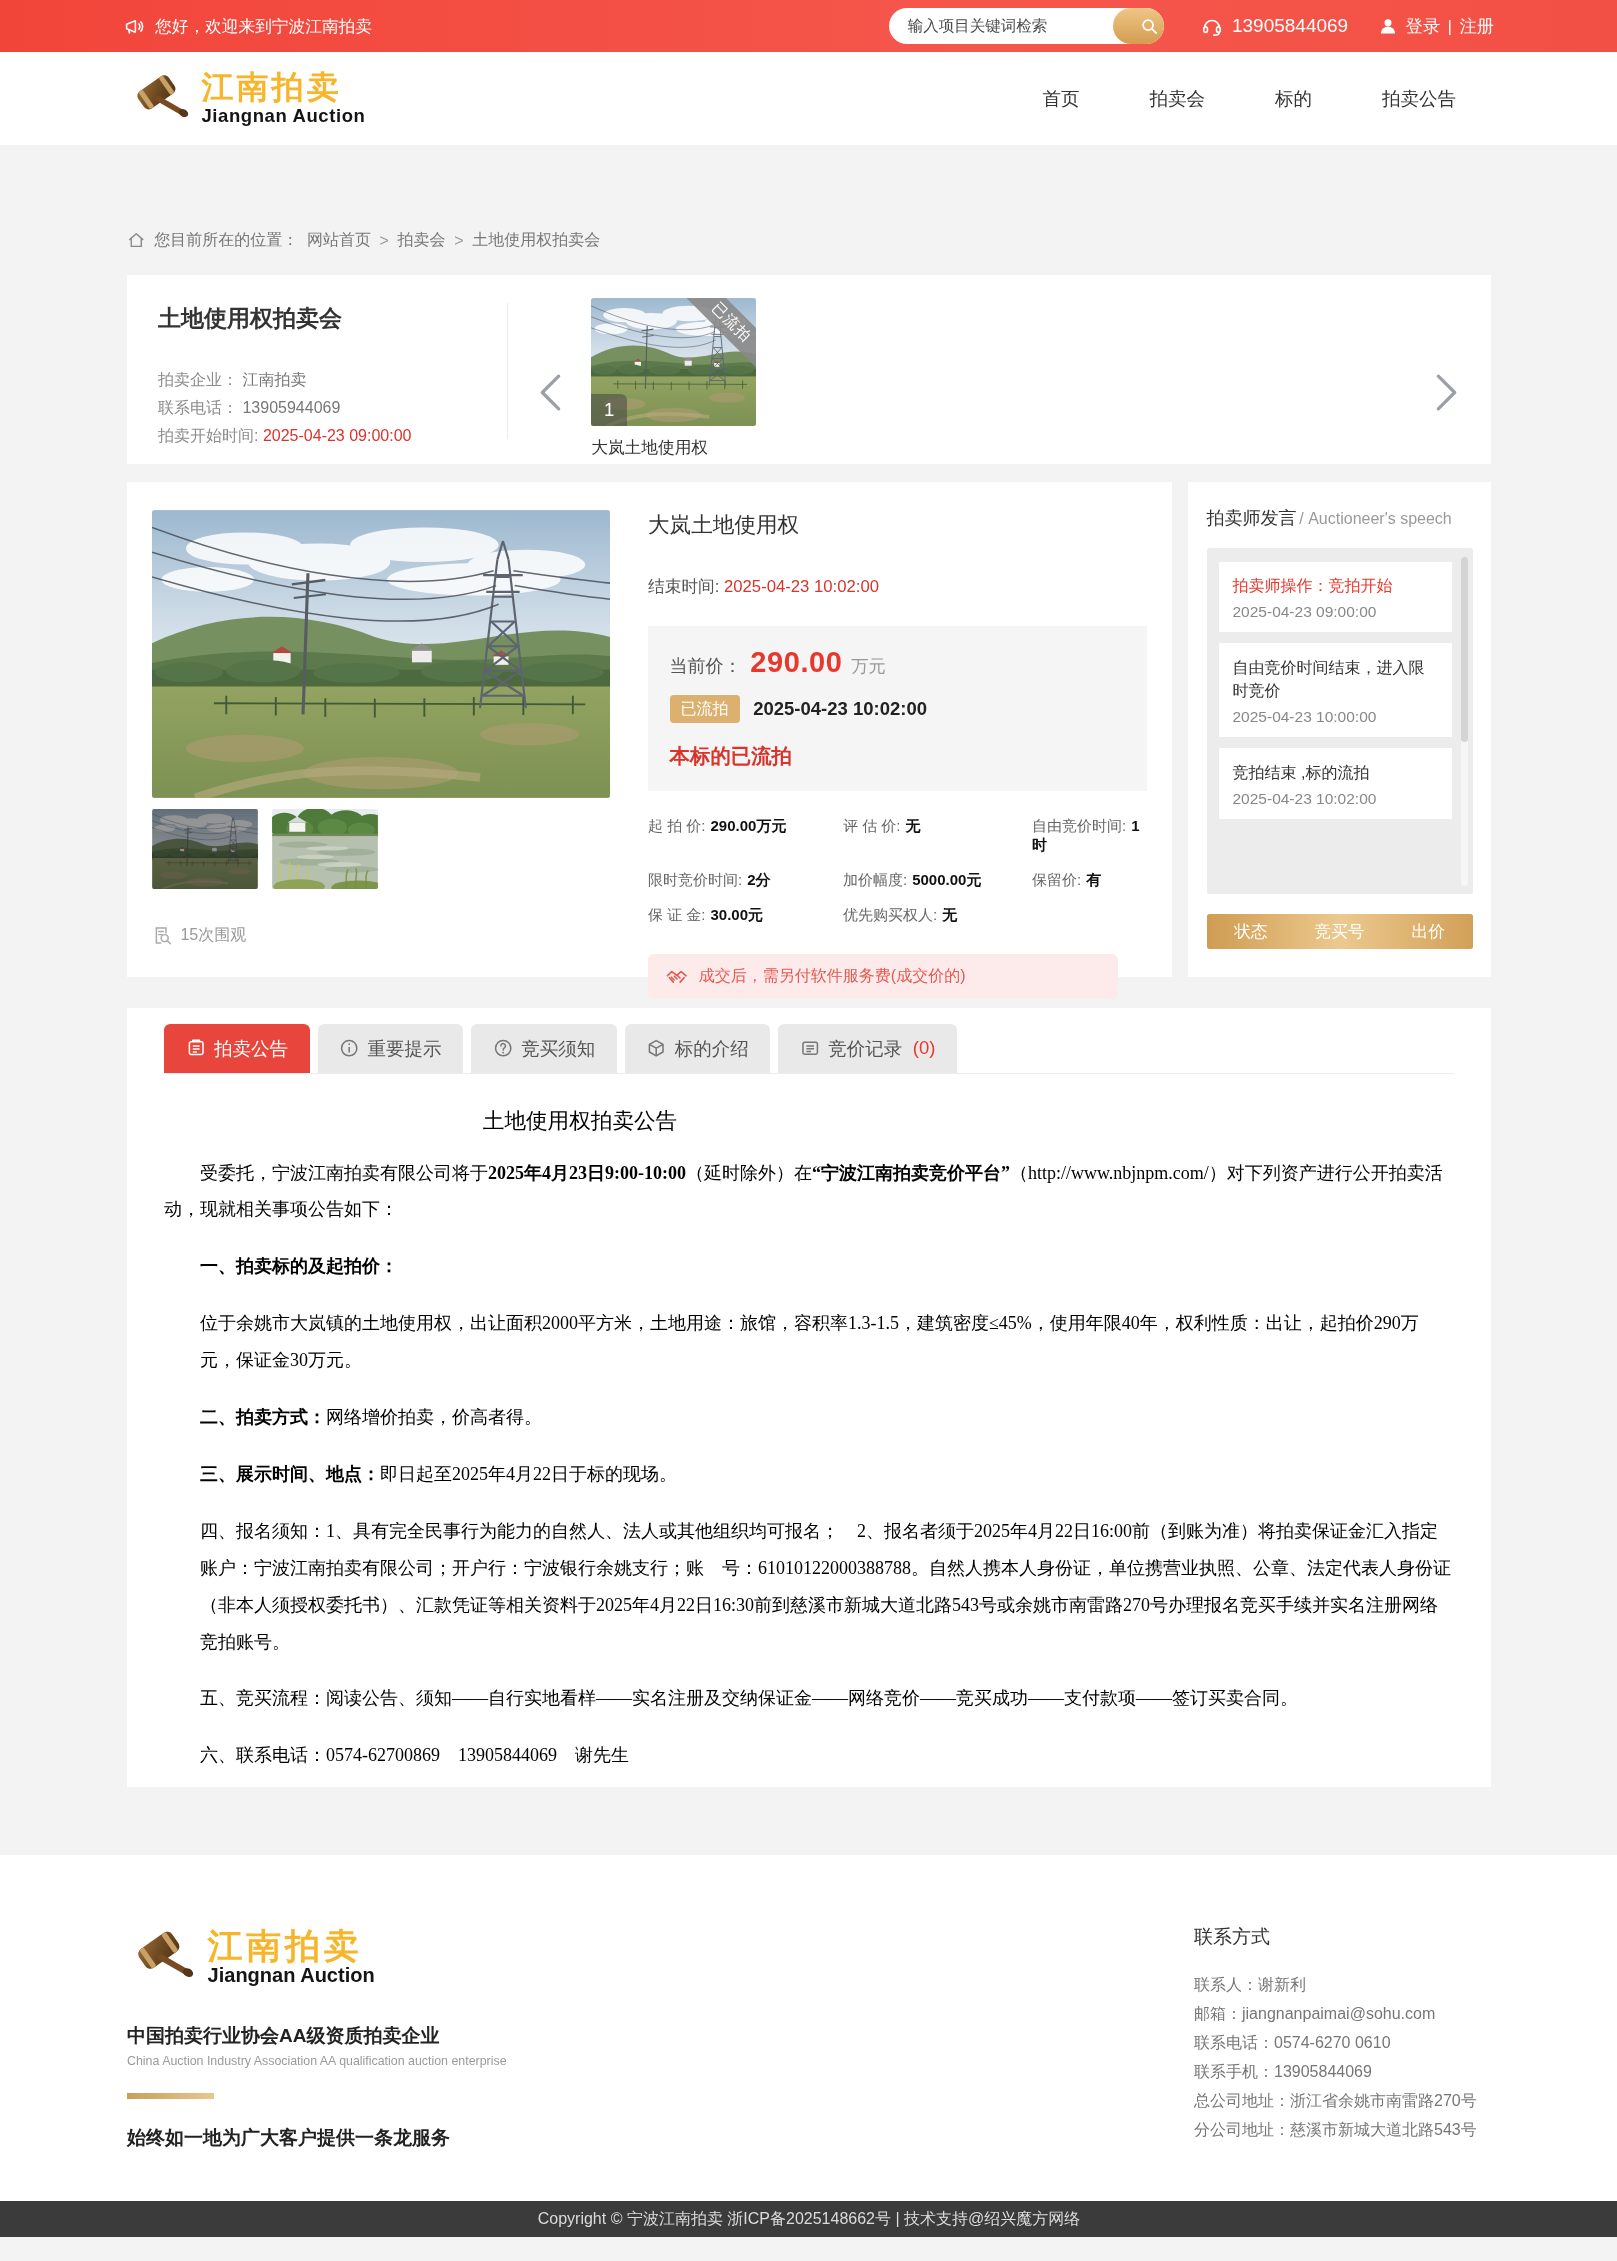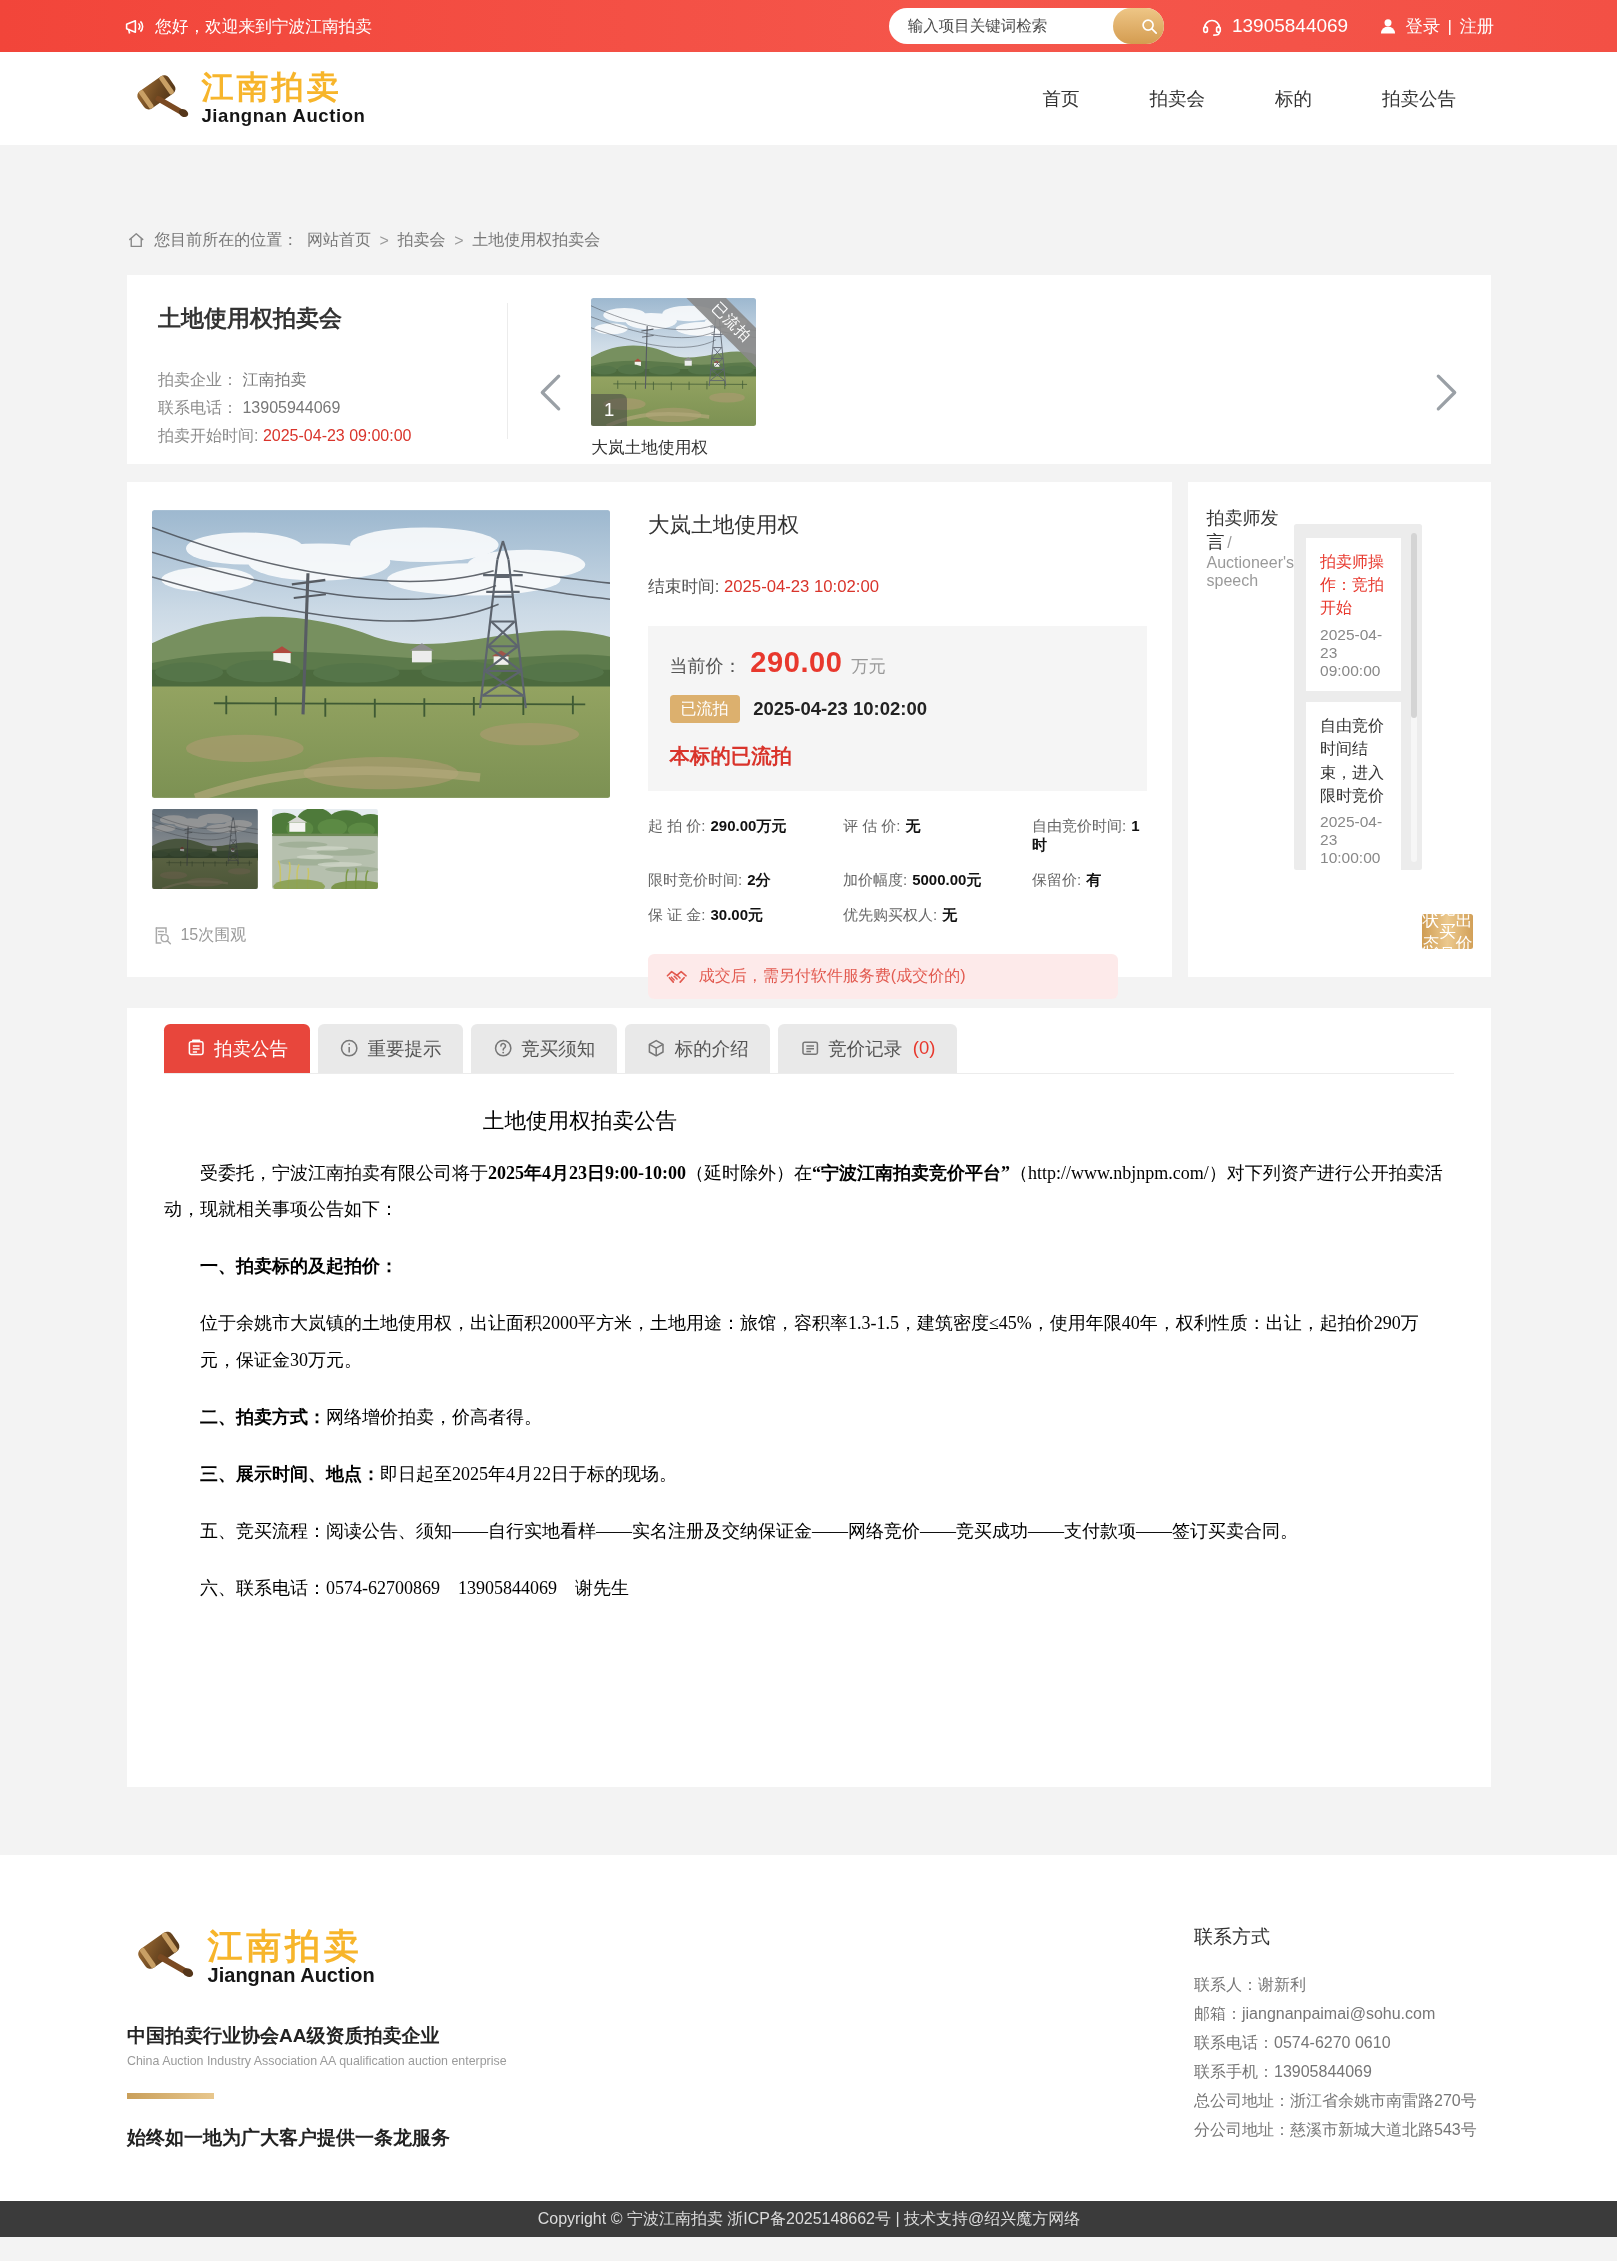--- a/index.html
+++ b/index.html
@@ -94,21 +94,21 @@
   .status-time { font-size:18.5px; color:#222; font-weight:600; }
   .failed-text { margin-top:18.5px; font-size:20.4px; font-weight:bold; color:#d9342b; }
   .details-grid { margin-top:26px; display:grid; grid-template-columns:195px 189px 1fr; row-gap:16px; font-size:15px; }
   .dg-label { color:#666; }
   .dg-value { color:#111; font-weight:bold; margin-left:5px; }
   .notice { margin-top:29px; width:470px; background:#fdeaea; border-radius:6.2px; padding:11px 17.3px;
     display:flex; align-items:center; gap:10px; font-size:16px; color:#e25a50; }
   .notice .icon { width:23.5px; height:23.5px; color:#e25a50; flex:none; }
 
   
-  .speech-card { flex:1; background:#fff; padding:23.5px 18.5px 28px; display:flex; flex-direction:row; }
+  .speech-card { flex:1; background:#fff; padding:23.5px 18.5px 28px; display:flex; flex-direction:column; }
   .speech-head { font-size:18px; color:#333; }
   .speech-sub { font-size:16px; color:#9a9a9a; }
   .speech-panel { margin-top:18.5px; background:#ececec; border-radius:2.5px; height:346px; padding:13.6px 21px 12.4px 12.4px; position:relative; overflow:hidden; }
   .speech-entry { background:#fff; padding:12.4px 13.6px 11px; margin-bottom:11px; }
   .speech-entry .t { font-size:16px; color:#333; line-height:1.45; }
   .speech-entry.hl .t { color:#e8382d; }
   .speech-entry .time { margin-top:6.2px; font-size:15.5px; color:#888; }
   .speech-scrollbar { position:absolute; right:5px; top:8.7px; width:6.8px; height:329px; background:#f6f6f6; border-radius:3.7px; }
   .speech-scrollbar::after { content:""; position:absolute; top:0; left:0; width:6.8px; height:185px; background:#d4d4d4; border-radius:3.7px; }
   .bid-header { margin-top:auto; height:35px; border-radius:2.5px; display:flex; align-items:center;
@@ -637,20 +637,21 @@
       <span>受委托，宁波江南拍卖有限公司将于</span><span class="b">2025年4月23日9:00-10:00</span><span>（延时除外）在</span><span class="b">“宁波江南拍卖竞价平台”</span><span>（http://www.nbjnpm.com/）对下列资产进行公开拍卖活动，现就相关事项公告如下：</span>
     </p>
     <p class="p-num b">一、拍卖标的及起拍价：</p>
     <p class="p-num">位于余姚市大岚镇的土地使用权，出让面积2000平方米，土地用途：旅馆，容积率1.3-1.5，建筑密度≤45%，使用年限40年，权利性质：出让，起拍价290万元，保证金30万元。</p>
     <p class="p-num">
       <span class="b">二、拍卖方式：</span><span>网络增价拍卖，价高者得。</span>
     </p>
     <p class="p-num">
       <span class="b">三、展示时间、地点：</span><span>即日起至2025年4月22日于标的现场。</span>
     </p>
+    <p class="p-num">四、报名须知：1、具有完全民事行为能力的自然人、法人或其他组织均可报名；　2、报名者须于2025年4月22日16:00前（到账为准）将拍卖保证金汇入指定账户：宁波江南拍卖有限公司；开户行：宁波银行余姚支行；账　号：61010122000388788。自然人携本人身份证，单位携营业执照、公章、法定代表人身份证（非本人须授权委托书）、汇款凭证等相关资料于2025年4月22日16:30前到慈溪市新城大道北路543号或余姚市南雷路270号办理报名竞买手续并实名注册网络竞拍账号。</p>
     <p class="p-num">五、竞买流程：阅读公告、须知——自行实地看样——实名注册及交纳保证金——网络竞价——竞买成功——支付款项——签订买卖合同。</p>
     <p class="p-num">六、联系电话：0574-62700869　13905844069　谢先生</p>
 
   </div>
 </div>
 
 <div class="footer">
   <div class="f-left">
     <div class="f-logo">
       <svg class="gavel" viewBox="0 0 108 108" width="67" height="67">

